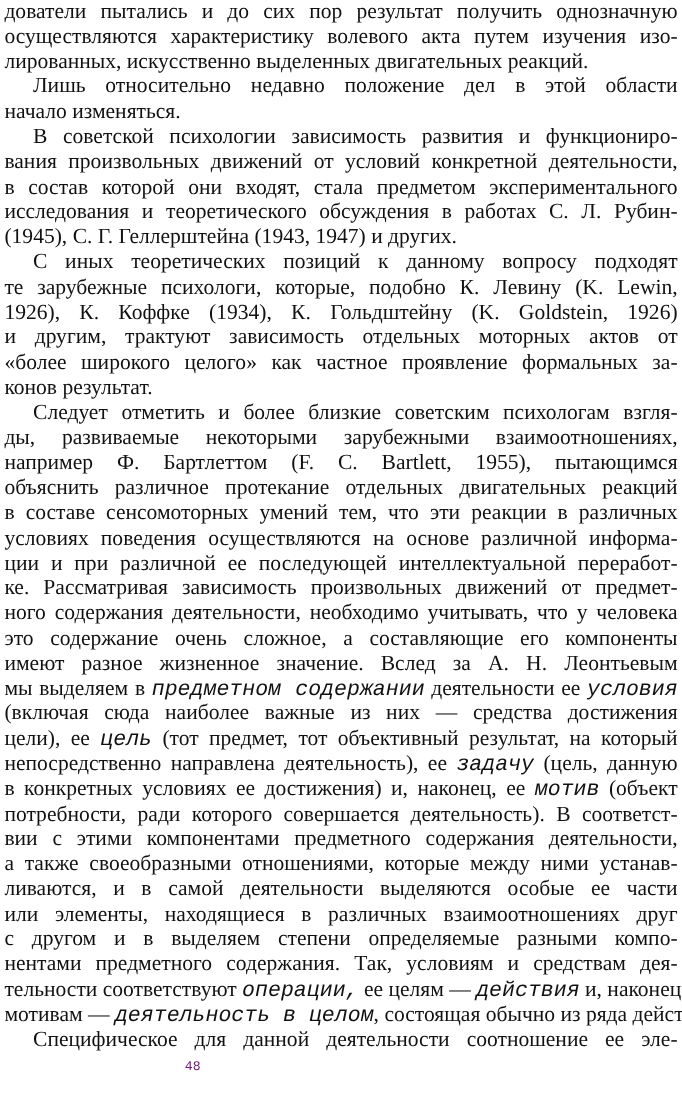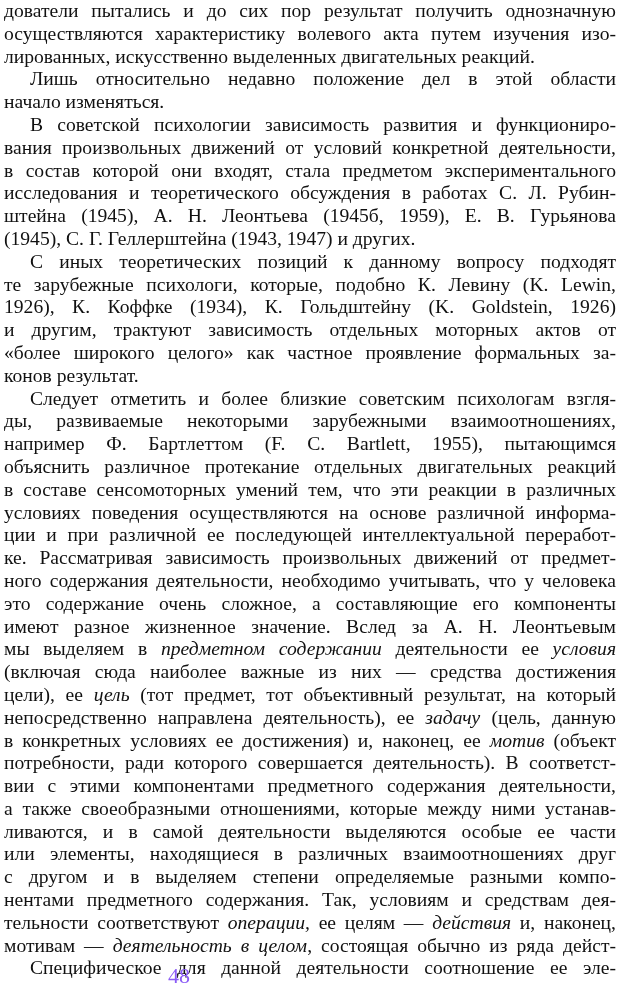--- a/index.html
+++ b/index.html
@@ -32,28 +32,29 @@
       overflow: visible;
     }
     .line.last {
       text-align-last: left;
     }
     .line.indent {
       padding-left: 26px;
     }
     .line .it {
       font-style: italic;
+      font-family: Liberation Mono, monospace;
     }
     .page-number {
       position: absolute;
       left: 168px;
       top: 963px;
-      font-family: Liberation Serif, serif;
-      font-size: 22px;
-      color: #8b5cf6;
+      font-family: Liberation Mono, monospace;
+      font-size: 12px;
+      color: #701a75;
     }
   </style>
 </head>
 <body>
 
 <div class="page">
   <div id="text-body">
       <div>
         <span class="line">дователи пытались и до сих пор результат получить однозначную</span>
         <span class="line">осуществляются характеристику волевого акта путем изучения изо-</span>
@@ -61,21 +62,20 @@
       </div>
       <div>
         <span class="line indent">Лишь относительно недавно положение дел в этой области</span>
         <span class="line last">начало изменяться.</span>
       </div>
       <div>
         <span class="line indent">В советской психологии зависимость развития и функциониро-</span>
         <span class="line">вания произвольных движений от условий конкретной деятельности,</span>
         <span class="line">в состав которой они входят, стала предметом экспериментального</span>
         <span class="line">исследования и теоретического обсуждения в работах С. Л. Рубин-</span>
-        <span class="line">штейна (1945), А. Н. Леонтьева (1945б, 1959), Е. В. Гурьянова</span>
         <span class="line last">(1945), С. Г. Геллерштейна (1943, 1947) и других.</span>
       </div>
       <div>
         <span class="line indent">С иных теоретических позиций к данному вопросу подходят</span>
         <span class="line">те зарубежные психологи, которые, подобно К. Левину (K. Lewin,</span>
         <span class="line">1926), К. Коффке (1934), К. Гольдштейну (K. Goldstein, 1926)</span>
         <span class="line">и другим, трактуют зависимость отдельных моторных актов от</span>
         <span class="line">«более широкого целого» как частное проявление формальных за-</span>
         <span class="line last">конов результат.</span>
       </div>

